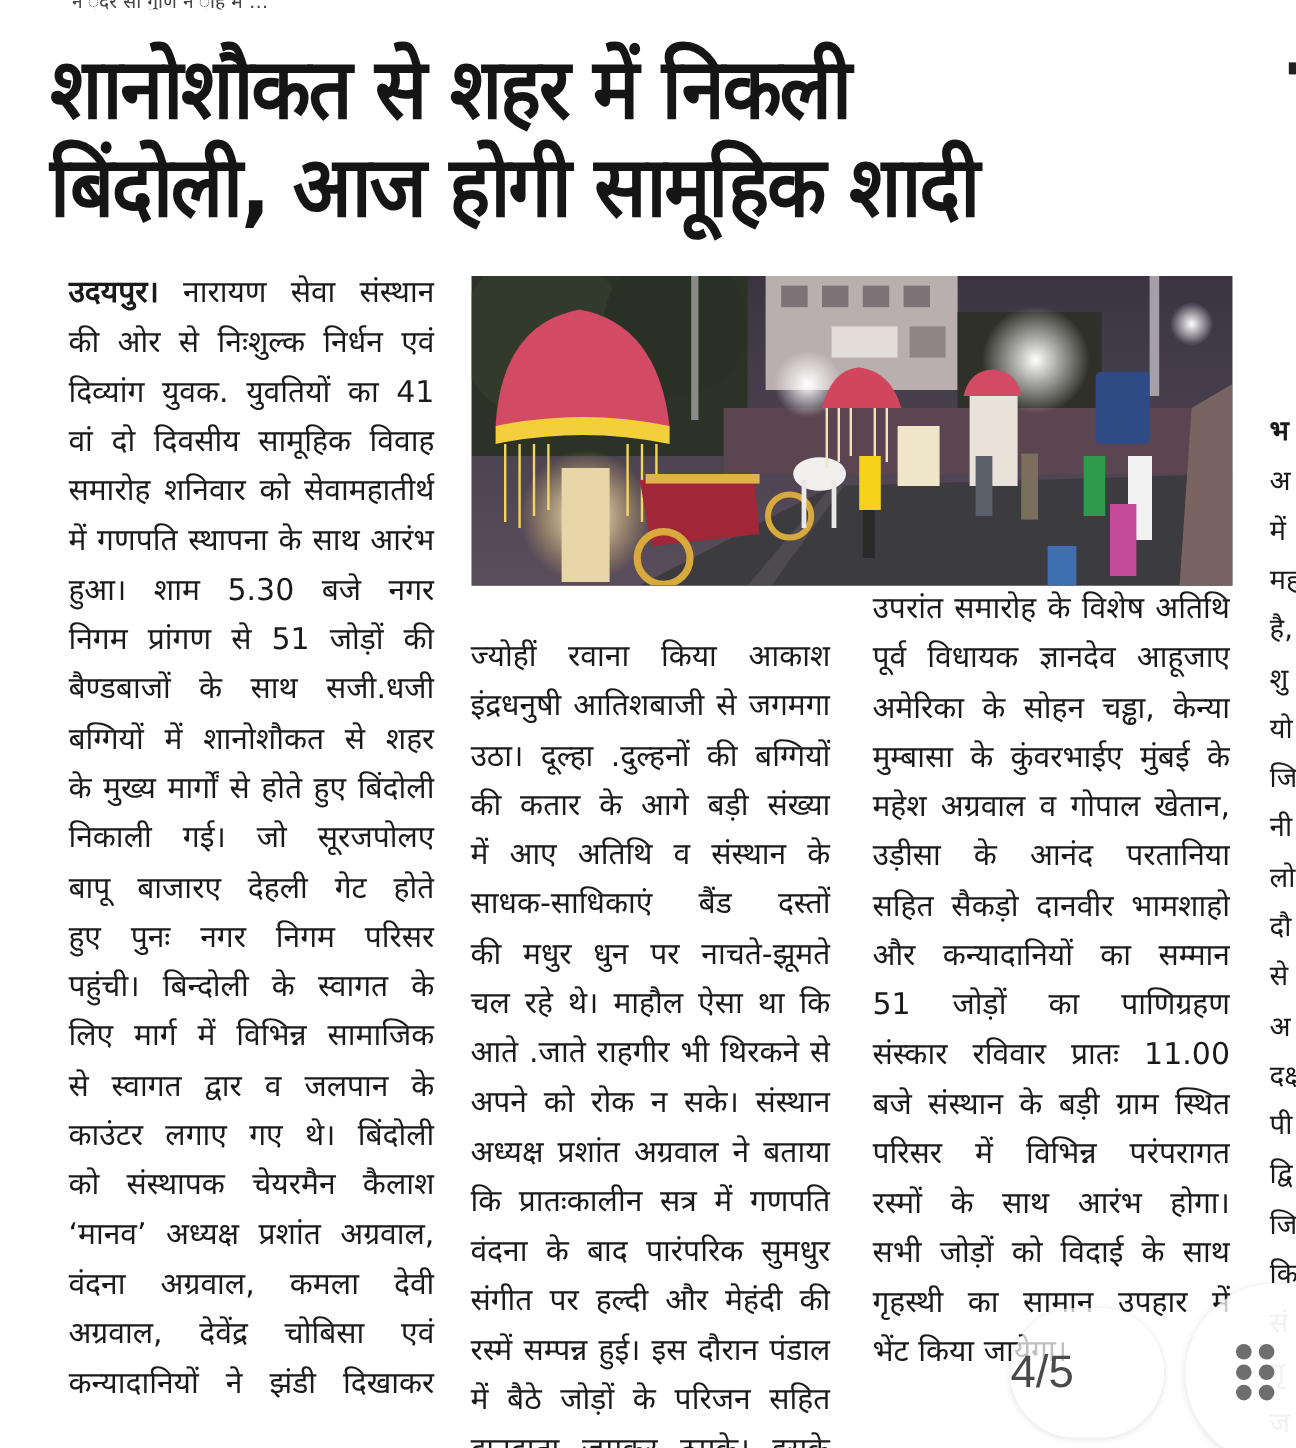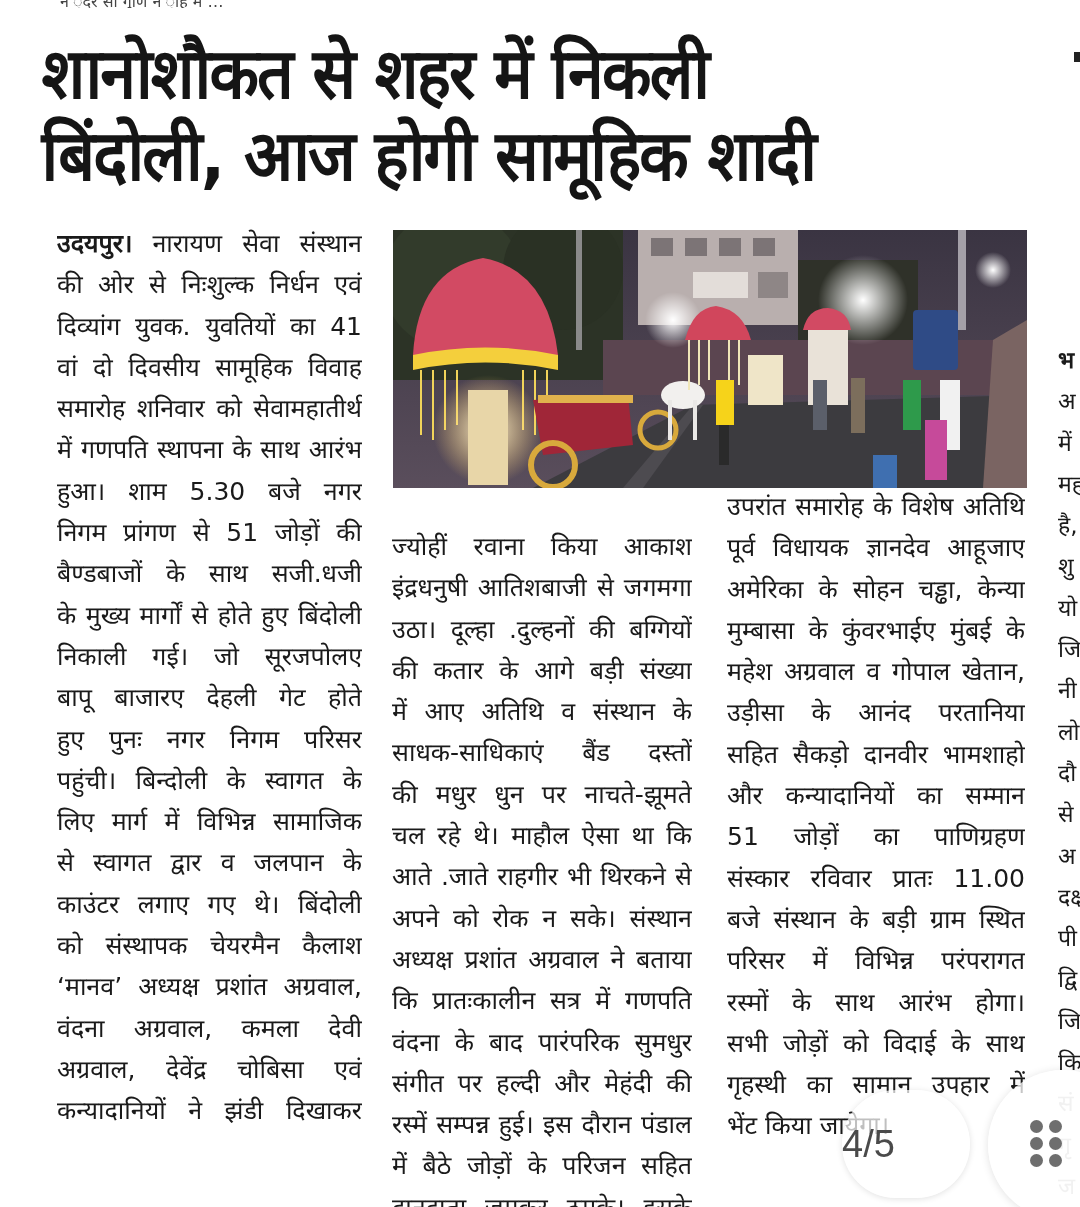--- a/index.html
+++ b/index.html
@@ -46,20 +46,21 @@
 <div class="col col-1">
   <span class="line"><b class="dateline">उदयपुर।</b> <span>नारायण सेवा संस्थान</span></span>
   <span class="line">की ओर से निःशुल्क निर्धन एवं</span>
   <span class="line">दिव्यांग युवक. युवतियों का 41</span>
   <span class="line">वां दो दिवसीय सामूहिक विवाह</span>
   <span class="line">समारोह शनिवार को सेवामहातीर्थ</span>
   <span class="line">में गणपति स्थापना के साथ आरंभ</span>
   <span class="line">हुआ। शाम 5.30 बजे नगर</span>
   <span class="line">निगम प्रांगण से 51 जोड़ों की</span>
   <span class="line">बैण्डबाजों  के साथ सजी.धजी</span>
+  <span class="line">बग्गियों में शानोशौकत से शहर</span>
   <span class="line">के मुख्य मार्गों से होते हुए बिंदोली</span>
   <span class="line">निकाली गई। जो सूरजपोलए</span>
   <span class="line">बापू बाजारए देहली गेट होते</span>
   <span class="line">हुए पुनः नगर निगम परिसर</span>
   <span class="line">पहुंची। बिन्दोली के स्वागत के</span>
   <span class="line">लिए मार्ग में विभिन्न सामाजिक</span>
   <span class="line">से स्वागत द्वार व जलपान के</span>
   <span class="line">काउंटर लगाए गए थे। बिंदोली</span>
   <span class="line">को संस्थापक चेयरमैन कैलाश</span>
   <span class="line">‘मानव’ अध्यक्ष प्रशांत अग्रवाल,</span>

